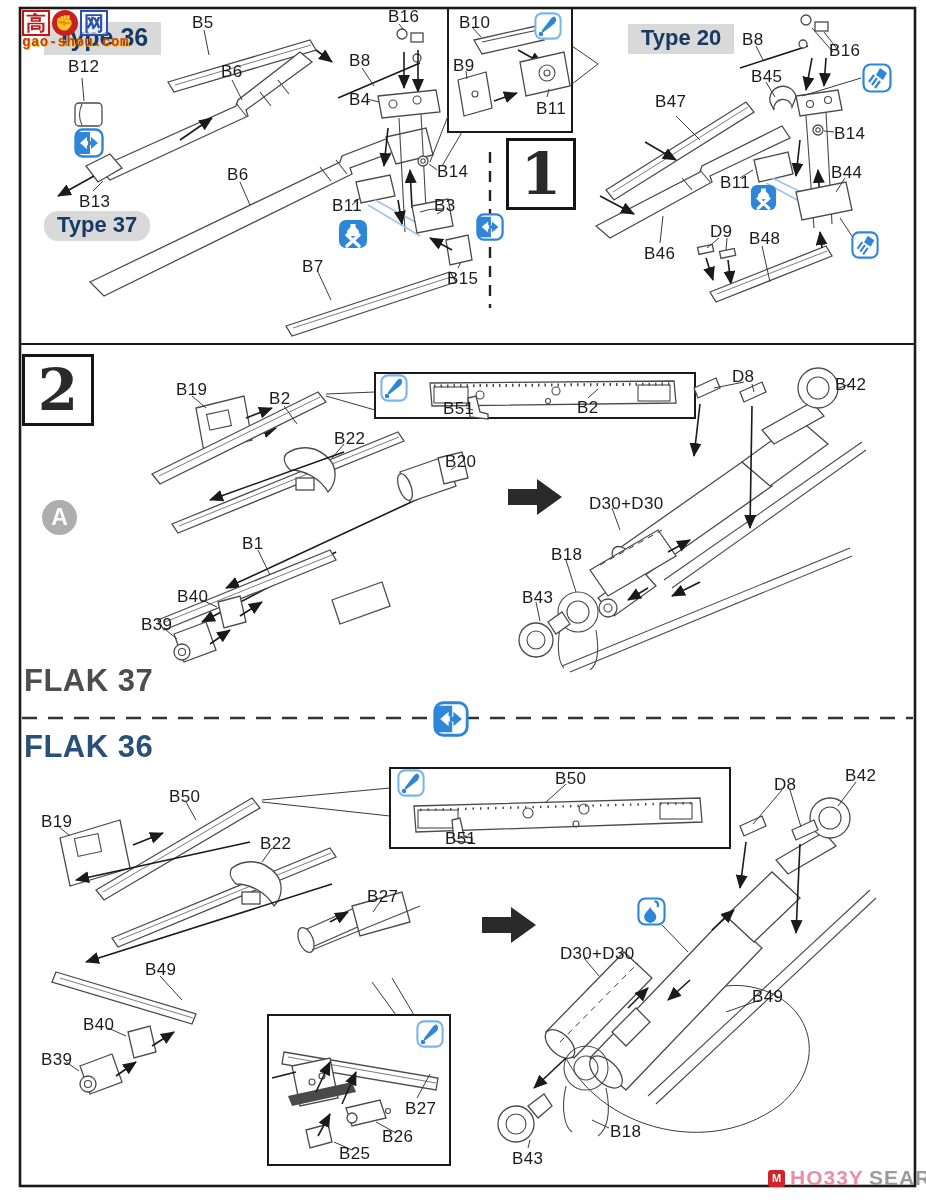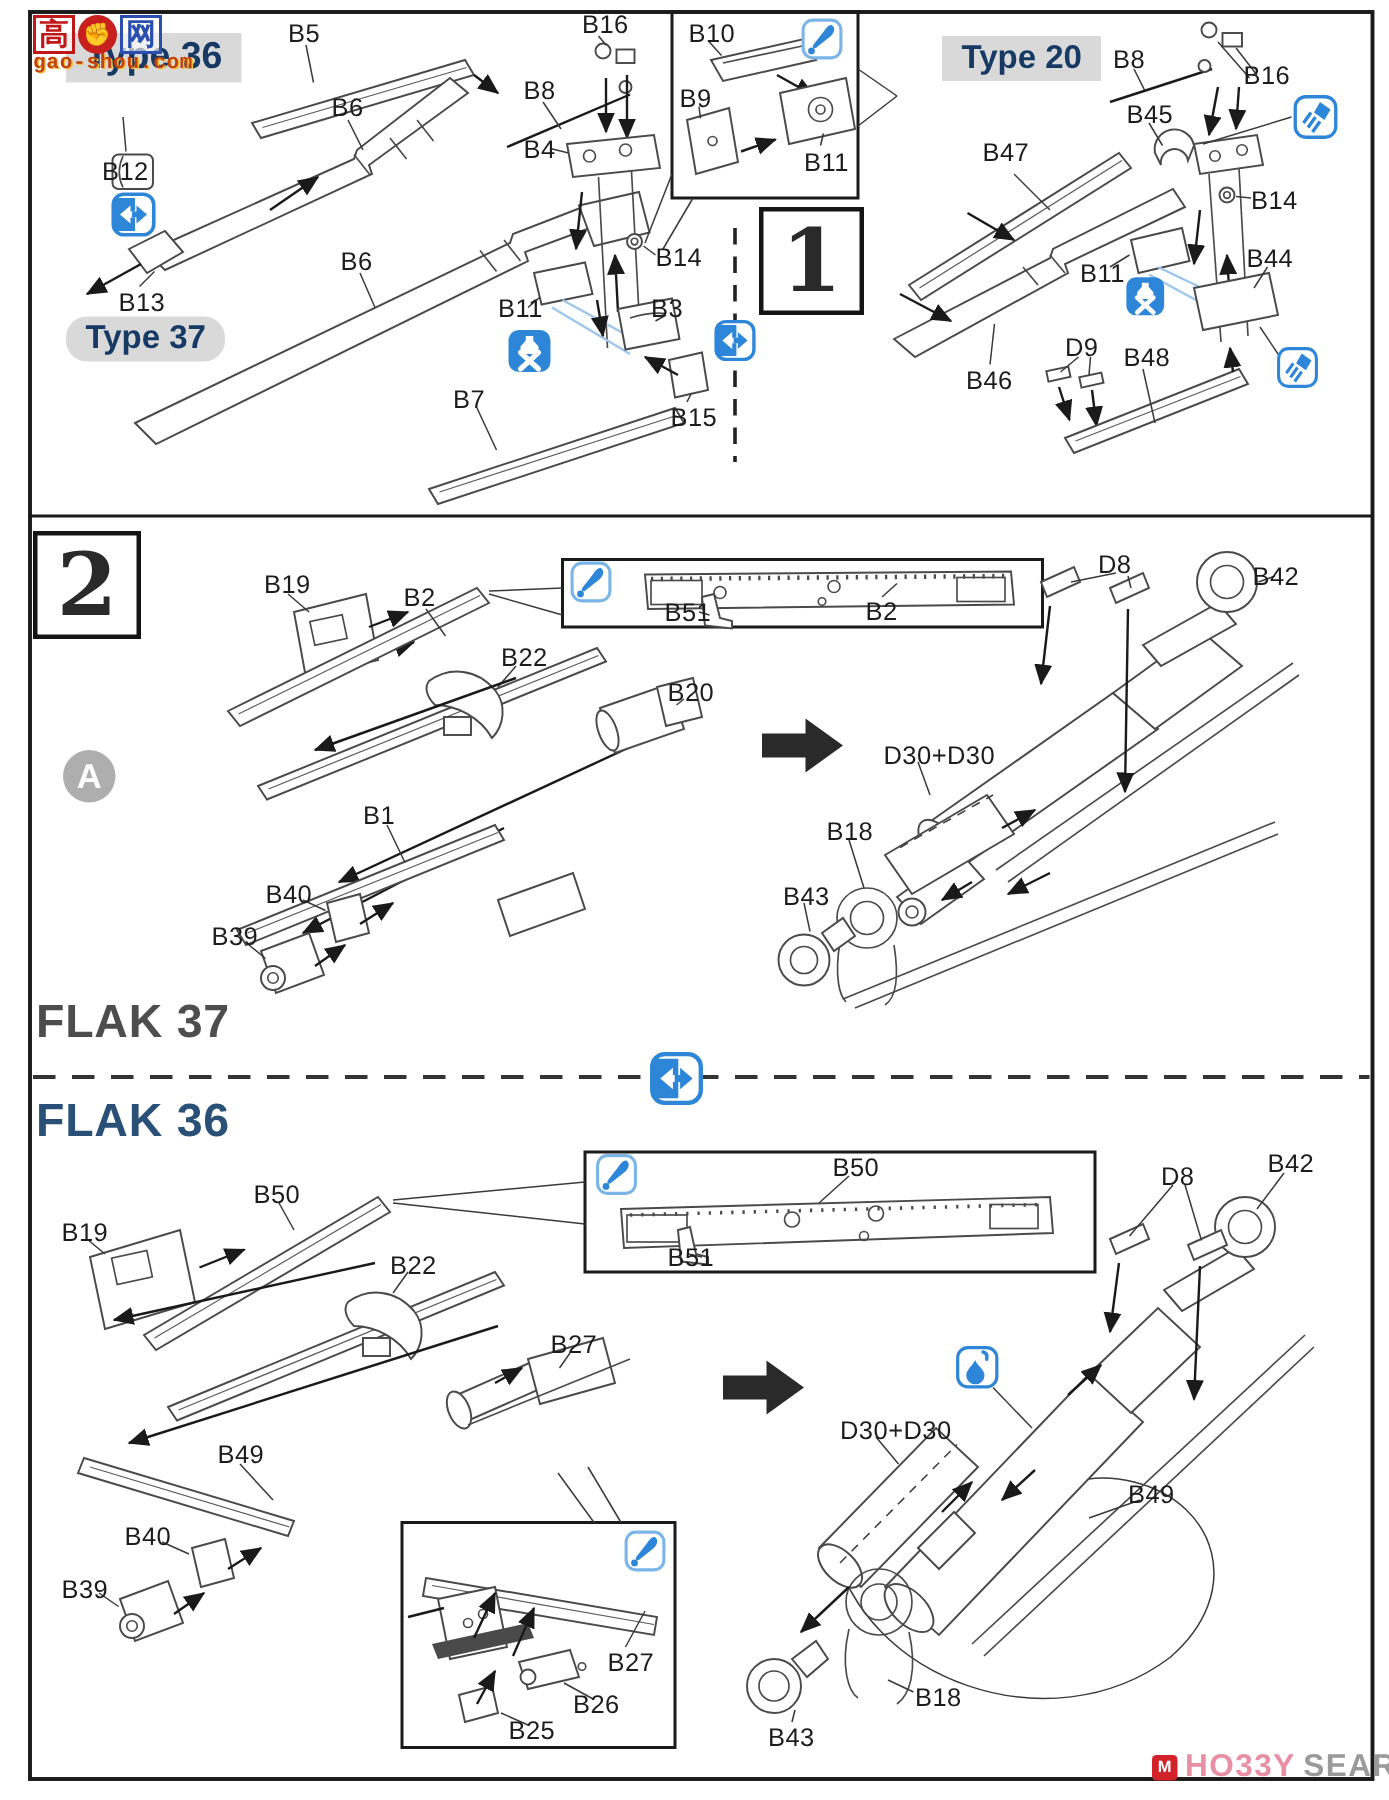--- a/index.html
+++ b/index.html
@@ -434,21 +434,21 @@
     <use href="#ic-trim" x="851" y="231" width="28" height="28"></use>
     <use href="#ic-glue" x="534" y="12" width="28" height="28"></use>
     <use href="#ic-glue" x="380" y="374" width="28" height="28"></use>
     <use href="#ic-glue" x="397" y="769" width="28" height="28"></use>
     <use href="#ic-glue" x="416" y="1020" width="28" height="28"></use>
     <use href="#ic-drop" x="637" y="897" width="29" height="29"></use>
   </g>
 </svg>
 
 <div id="labels-layer">
-    <div class="plabel" style="left: 68px; top: 57px; margin-top: 48px;">B12</div>
+    <div class="plabel" style="left: 68px; top: 57px;">B12</div>
     <div class="plabel" style="left: 192px; top: 13px;">B5</div>
     <div class="plabel" style="left: 221px; top: 62px;">B6</div>
     <div class="plabel" style="left: 349px; top: 51px;">B8</div>
     <div class="plabel" style="left: 388px; top: 7px;">B16</div>
     <div class="plabel" style="left: 349px; top: 90px;">B4</div>
     <div class="plabel" style="left: 79px; top: 192px;">B13</div>
     <div class="plabel" style="left: 227px; top: 165px;">B6</div>
     <div class="plabel" style="left: 332px; top: 196px;">B11</div>
     <div class="plabel" style="left: 437px; top: 162px;">B14</div>
     <div class="plabel" style="left: 434px; top: 196px;">B3</div>

